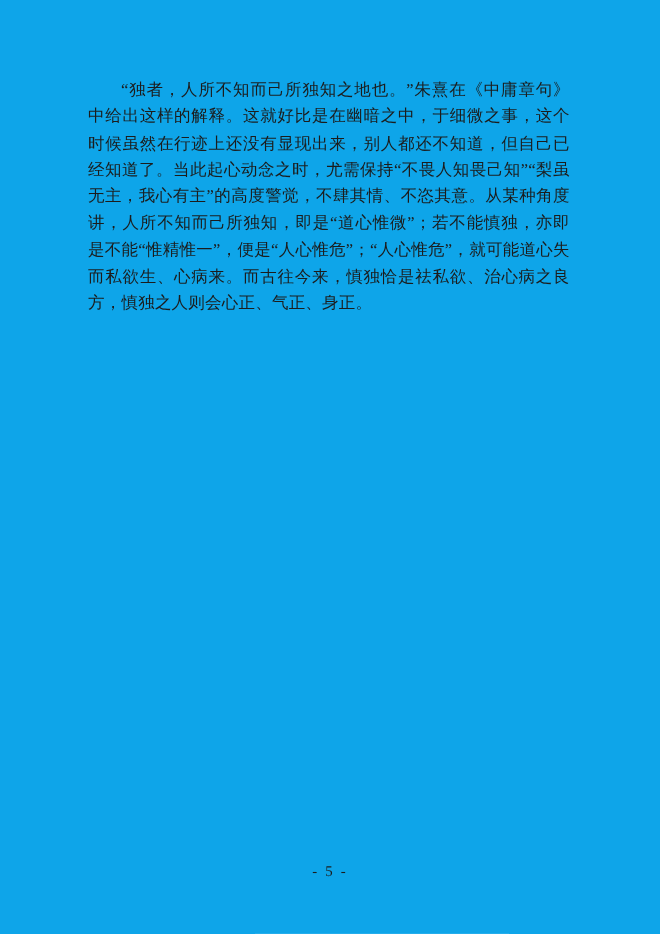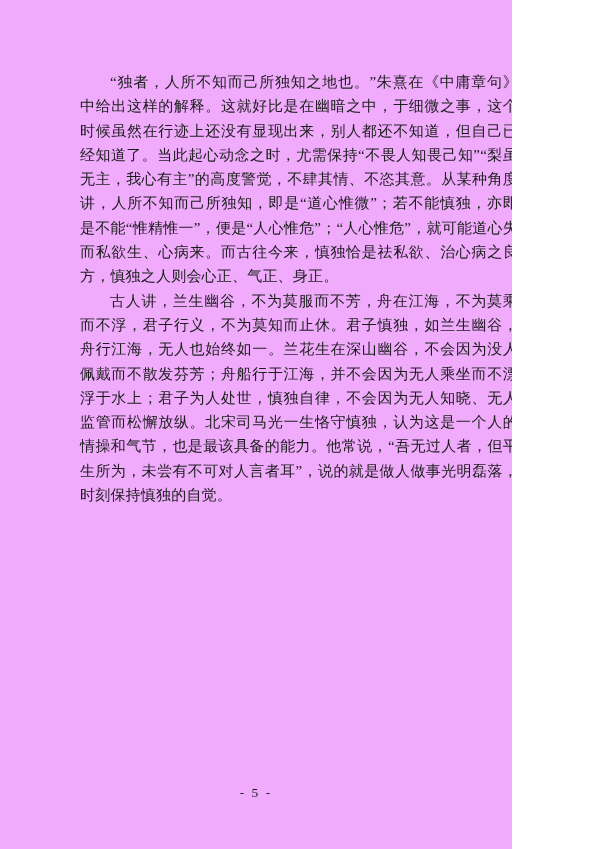--- a/index.html
+++ b/index.html
@@ -2,23 +2,23 @@
 <html><head>
 <meta charset="utf-8">
 <style>
   html, body {
     margin: 0;
     padding: 0;
     background: #ffffff;
   }
   .page {
     position: relative;
-    width: 512px;
+    width: 600px;
     height: 849px;
-    background: #f0abfc;
+    background: #0ea5e9;
     overflow: hidden;
     font-family: "Liberation Serif", "DejaVu Serif", serif;
   }
   .content {
     position: absolute;
     left: 80px;
     top: 70px;
     width: 438px;
     color: #1c1c1c;
   }
@@ -45,18 +45,17 @@
     font-size: 13.5px;
     letter-spacing: 2px;
   }
 </style>
 </head>
 <body>
 
 <div class="page">
   <div class="content">
     <p>“独者，人所不知而己所独知之地也。”朱熹在《中庸章句》中给出这样的解释。这就好比是在幽暗之中，于细微之事，这个时候虽然在行迹上还没有显现出来，别人都还不知道，但自己已经知道了。当此起心动念之时，尤需保持“不畏人知畏己知”“梨虽无主，我心有主”的高度警觉，不肆其情、不恣其意。从某种角度讲，人所不知而己所独知，即是“道心惟微”；若不能慎独，亦即是不能“惟精惟一”，便是“人心惟危”；“人心惟危”，就可能道心失而私欲生、心病来。而古往今来，慎独恰是祛私欲、治心病之良方，慎独之人则会心正、气正、身正。</p>
-    <p>古人讲，兰生幽谷，不为莫服而不芳，舟在江海，不为莫乘而不浮，君子行义，不为莫知而止休。君子慎独，如兰生幽谷，舟行江海，无人也始终如一。兰花生在深山幽谷，不会因为没人佩戴而不散发芬芳；舟船行于江海，并不会因为无人乘坐而不漂浮于水上；君子为人处世，慎独自律，不会因为无人知晓、无人监管而松懈放纵。北宋司马光一生恪守慎独，认为这是一个人的情操和气节，也是最该具备的能力。他常说，“吾无过人者，但平生所为，未尝有不可对人言者耳”，说的就是做人做事光明磊落，时刻保持慎独的自觉。</p>
   </div>
   <div class="footer">
     <span>- 5 -</span>
   </div>
 </div>
 
 </body></html>

